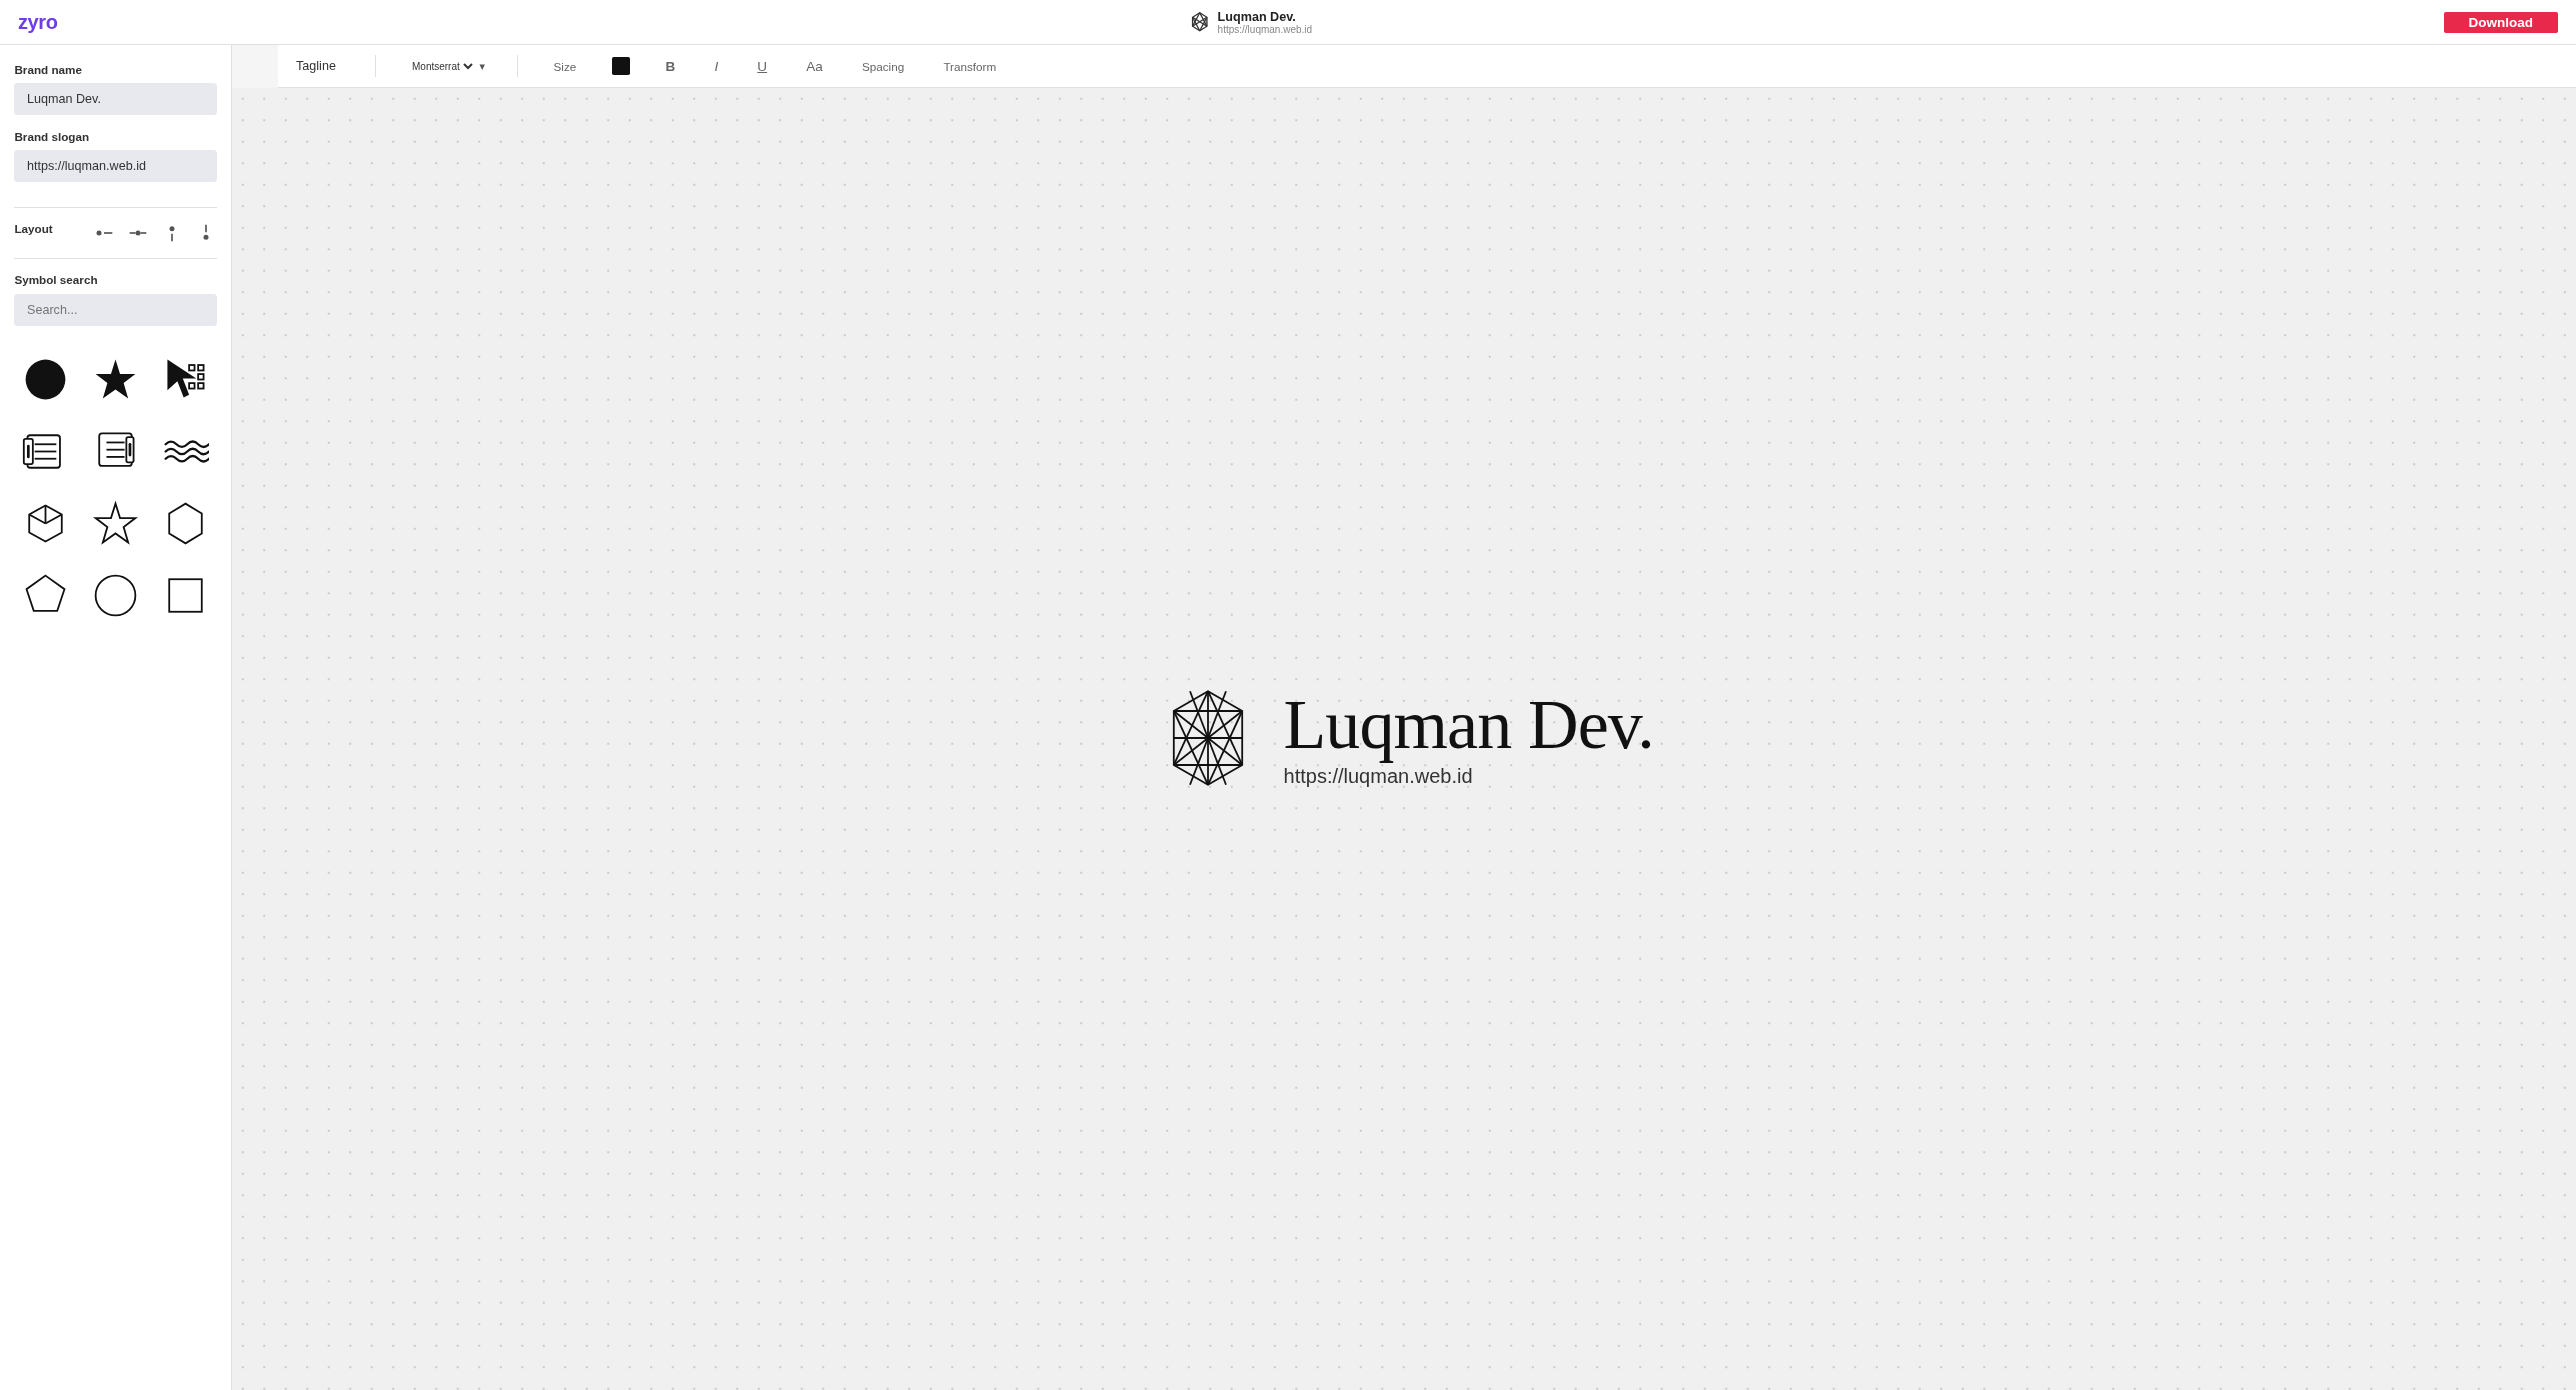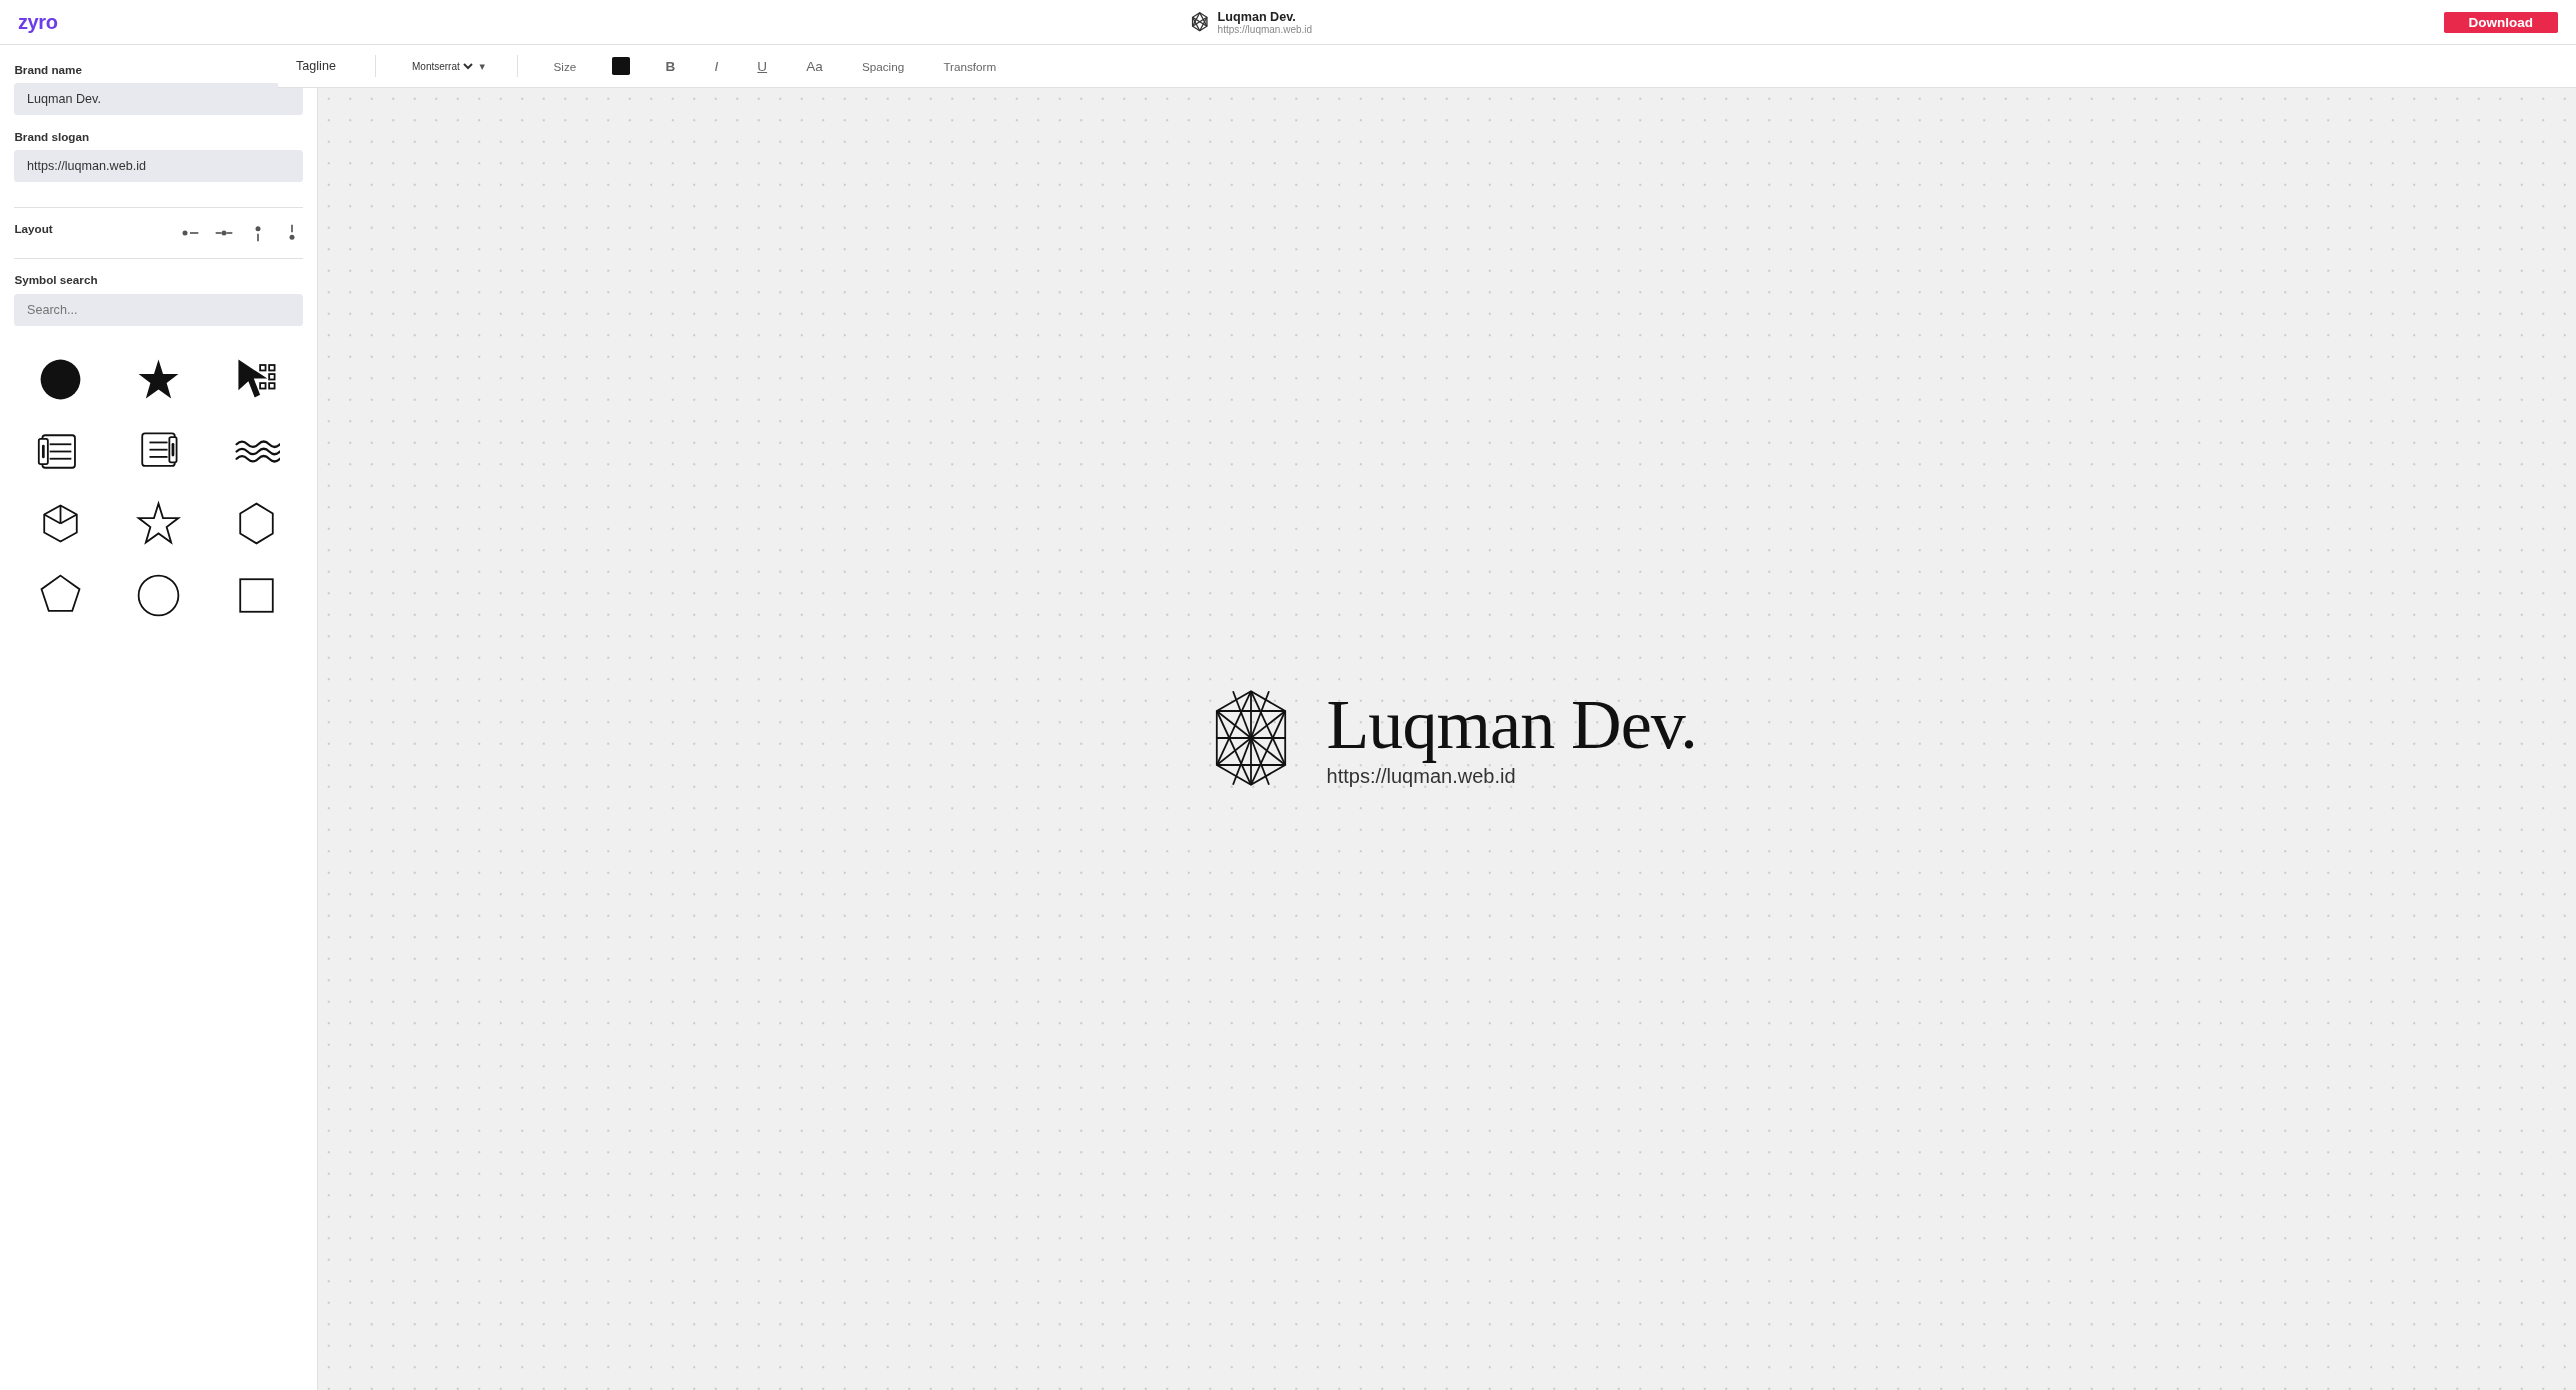--- a/index.html
+++ b/index.html
@@ -104,21 +104,21 @@
 
     
     #main {
       display: flex;
       margin-top: 45px;
       height: calc(100vh - 45px);
     }
 
     
     #sidebar {
-      width: 318px;
+      width: 232px;
       background: #fff;
       border-right: 0.9px solid #e0e0e0;
       padding: 18px 14.4px;
       overflow-y: auto;
       flex-shrink: 0;
       padding-top: 18px;
     }
     .sidebar-label {
       font-size: 11.7px;
       font-weight: 600;

